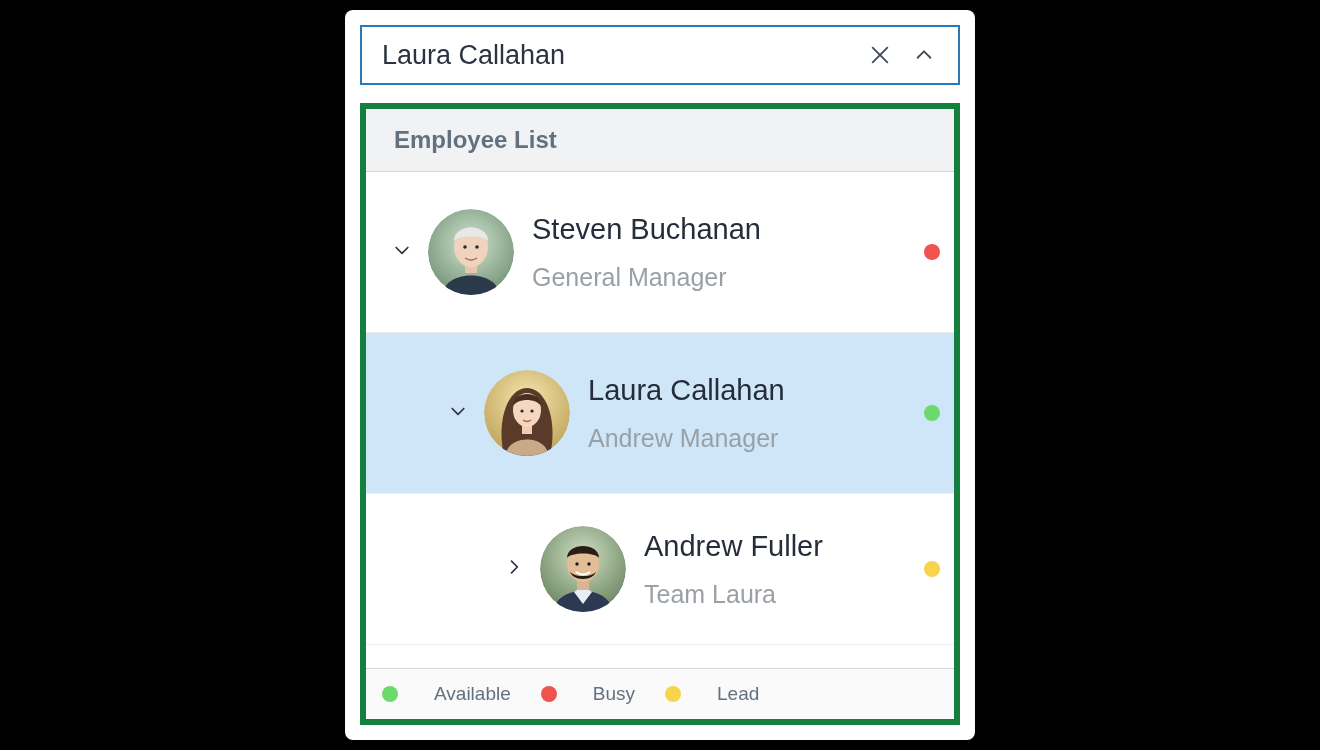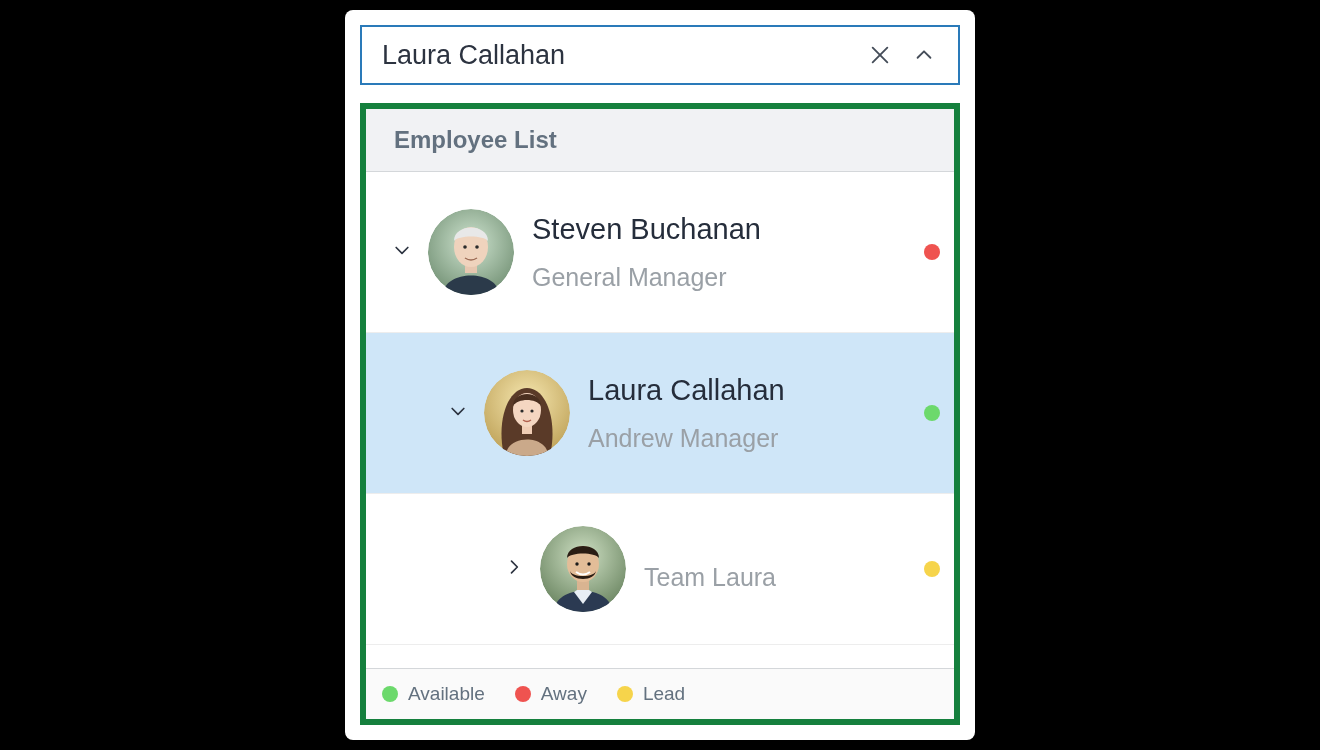--- a/index.html
+++ b/index.html
@@ -146,20 +146,21 @@
     display: flex;
     align-items: center;
     padding: 0 16px;
     font-size: 19px;
     color: #63717f;
   }
   .legend-item {
     display: flex;
     align-items: center;
     margin-right: 30px;
+    gap: 26px;
   }
   .legend-item .dot {
     width: 16px;
     height: 16px;
     margin-right: 10px;
   }
 </style>
 </head>
 <body>
 
@@ -307,37 +308,38 @@
 
             <path d="M30 44 C30 56 56 56 56 44 C56 52 30 52 30 44 Z" fill="#2a1d14"></path>
 
             <circle cx="37" cy="38" r="1.7" fill="#1b1b1b"></circle>
             <circle cx="49" cy="38" r="1.7" fill="#1b1b1b"></circle>
 
             <path d="M36 46 Q43 51 50 46" stroke="#fff" stroke-width="2" fill="none"></path>
           </svg>
         </span>
         <span class="texts">
+          <span class="name">Andrew Fuller</span>
           <span class="title">Team Laura</span>
         </span>
         <span class="status">
           <span class="dot away"></span>
         </span>
       </div>
 
     </div>
 
     <div class="dropdown-footer">
       <span class="legend-item">
         <span class="dot available"></span>
         <span>Available</span>
       </span>
       <span class="legend-item">
         <span class="dot busy"></span>
-        <span>Away</span>
+        <span>Busy</span>
       </span>
       <span class="legend-item">
         <span class="dot away"></span>
         <span>Lead</span>
       </span>
     </div>
 
   </div>
 </div>
 

